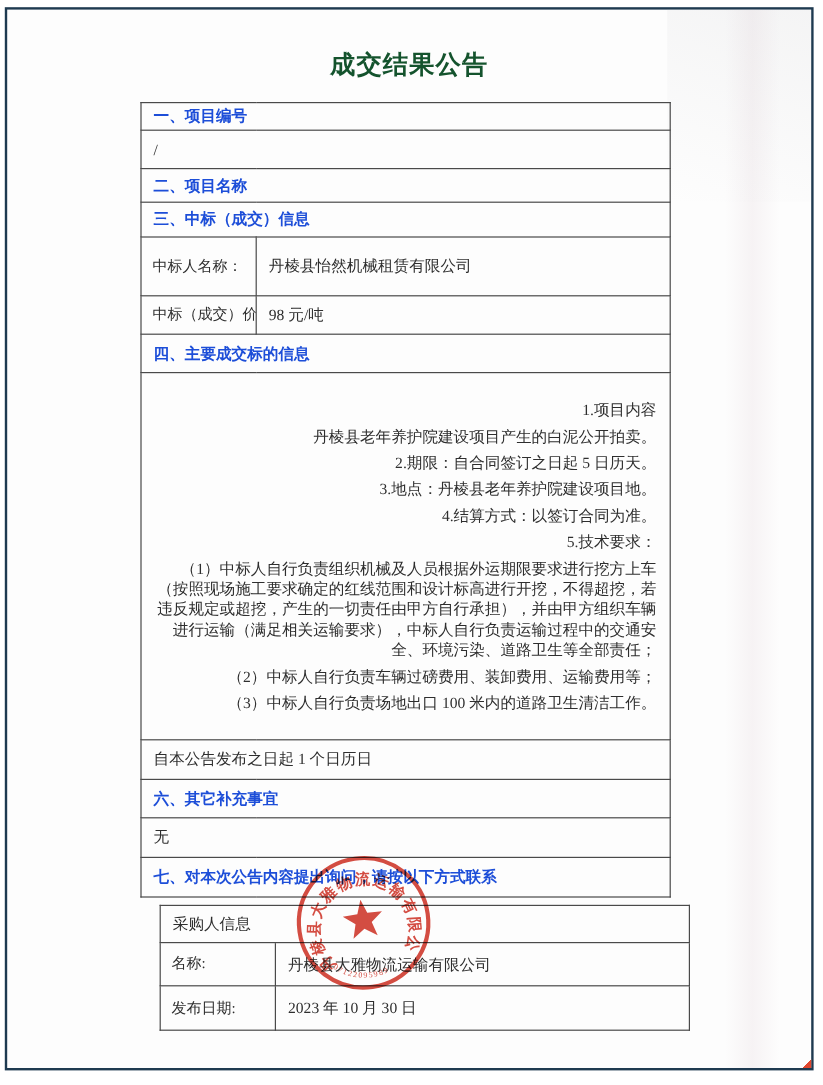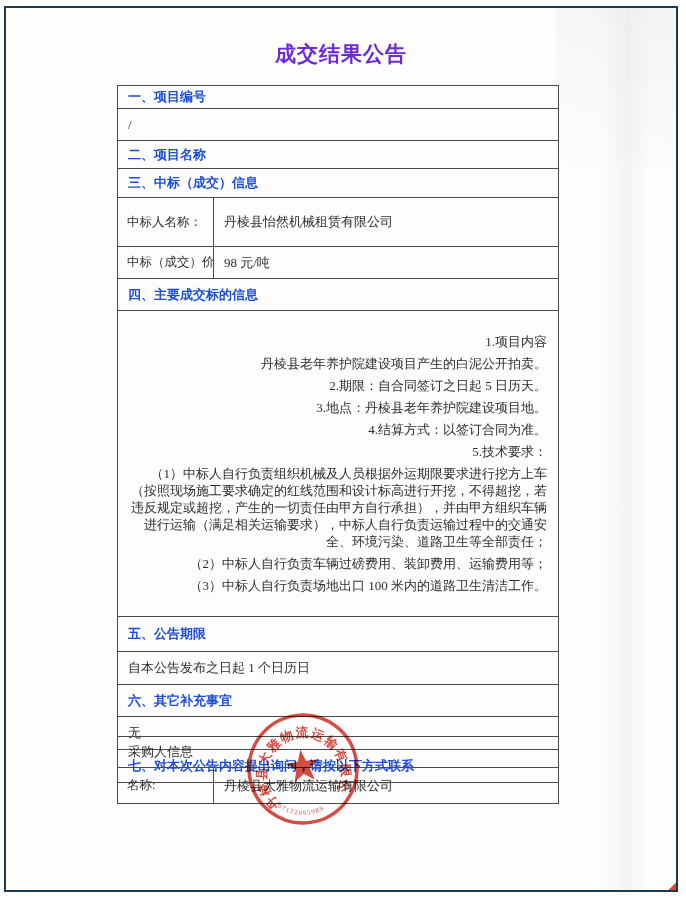--- a/index.html
+++ b/index.html
@@ -7,25 +7,25 @@
        font-family:"Liberation Serif","DejaVu Serif",serif;color:#303030;}
   .page{position:absolute;left:4px;top:6px;width:674px;height:886px;
         border:2px solid #1e3a50;background:#fdfdfd;box-sizing:border-box;}
   .scan-streak{position:absolute;top:0;left:598px;width:46px;height:100%;
         background:linear-gradient(to right,rgba(210,190,195,0),rgba(214,196,204,0.18),rgba(210,190,195,0));
         pointer-events:none;}
   .scan-shade{position:absolute;top:0;right:0;width:120px;height:160px;
         background:linear-gradient(200deg,rgba(180,180,185,0.12),rgba(180,180,185,0));
         pointer-events:none;}
   h1.title{margin:34px 0 0 0;text-align:center;font-size:21px;line-height:24px;
-        font-weight:bold;letter-spacing:1px;color:#6d28d9;}
+        font-weight:bold;letter-spacing:1px;color:#14532d;}
   table{border-collapse:collapse;table-layout:fixed;}
   .doc-table{position:absolute;left:111px;width:442px;}
   .main-table{top:77px;}
-  .buyer-table{top:728px;}
+  .buyer-table{top:746px;margin-left:16px;}
   td{border:1px solid #4a4a4a;font-size:13px;padding:2px 10px;vertical-align:middle;
      color:#2e2e2e;overflow:hidden;}
   td.hdr{font-weight:bold;color:#1d4ed8;}
   td.lbl{white-space:nowrap;font-size:12.5px;padding-left:9px;padding-right:2px;}
   col.c1{width:96px;}
   .r-h18 td{height:18px;} .r-h23 td{height:23px;} .r-h24 td{height:24px;}
   .r-h26 td{height:26px;} .r-h27 td{height:27px;} .r-h28 td{height:28px;}
   .r-h30 td{height:30px;} .r-h31 td{height:31px;} .r-h32 td{height:32px;}
   .r-h33 td{height:33px;} .r-h44 td{height:44px;}
   td.big{padding:17px 11px;text-align:right;}
@@ -81,23 +81,20 @@
         <p>丹棱县老年养护院建设项目产生的白泥公开拍卖。</p>
         <p>2.期限：自合同签订之日起 5 日历天。</p>
         <p>3.地点：丹棱县老年养护院建设项目地。</p>
         <p>4.结算方式：以签订合同为准。</p>
         <p>5.技术要求：</p>
         <p>（1）中标人自行负责组织机械及人员根据外运期限要求进行挖方上车（按照现场施工要求确定的红线范围和设计标高进行开挖，不得超挖，若违反规定或超挖，产生的一切责任由甲方自行承担），并由甲方组织车辆进行运输（满足相关运输要求），中标人自行负责运输过程中的交通安全、环境污染、道路卫生等全部责任；</p>
         <p>（2）中标人自行负责车辆过磅费用、装卸费用、运输费用等；</p>
         <p>（3）中标人自行负责场地出口 100 米内的道路卫生清洁工作。</p>
       </td>
     </tr>
-    <tr class="r-h30">
-      <td colspan="2" class="hdr">五、公告期限</td>
-    </tr>
     <tr class="r-h28">
       <td colspan="2">自本公告发布之日起 1 个日历日</td>
     </tr>
     <tr class="r-h27">
       <td colspan="2" class="hdr">六、其它补充事宜</td>
     </tr>
     <tr class="r-h28">
       <td colspan="2">无</td>
     </tr>
     <tr class="r-h28">
@@ -112,20 +109,24 @@
         <col>
       </colgroup>
     <tbody>
         <tr class="r-h26">
       <td colspan="2">采购人信息</td>
     </tr>
     <tr class="r-h31">
       <td class="lbl">名称:</td>
       <td>丹棱县大雅物流运输有限公司</td>
     </tr>
+    <tr class="r-h32">
+      <td class="lbl">发布日期:</td>
+      <td>2023 年 10 月 30 日</td>
+    </tr>
   </tbody>
     </table>
 
   <svg class="stamp" viewBox="0 0 116 116">
     <g transform="rotate(-8 58 58)">
       <circle cx="58" cy="58" r="53" fill="none" stroke="#d03428" stroke-width="3.4"></circle>
       <path id="stamp-arc" d="M 31.6 89.4 A 37 37 0 1 1 84.4 89.4" fill="none"></path>
       <path id="stamp-arc-bottom" d="M 19 80.5 A 45 45 0 0 0 97 80.5" fill="none"></path>
       <text font-size="12.5" letter-spacing="1.5" font-weight="bold">
         <textPath href="#stamp-arc" startOffset="0">丹棱县大雅物流运输有限公司</textPath>

